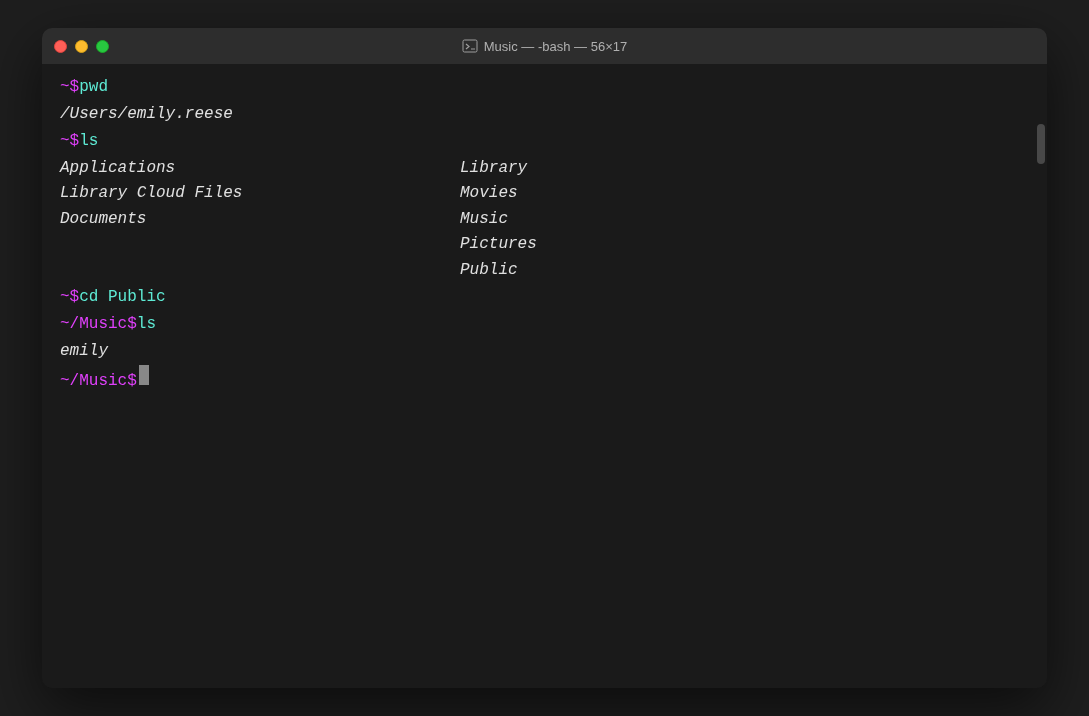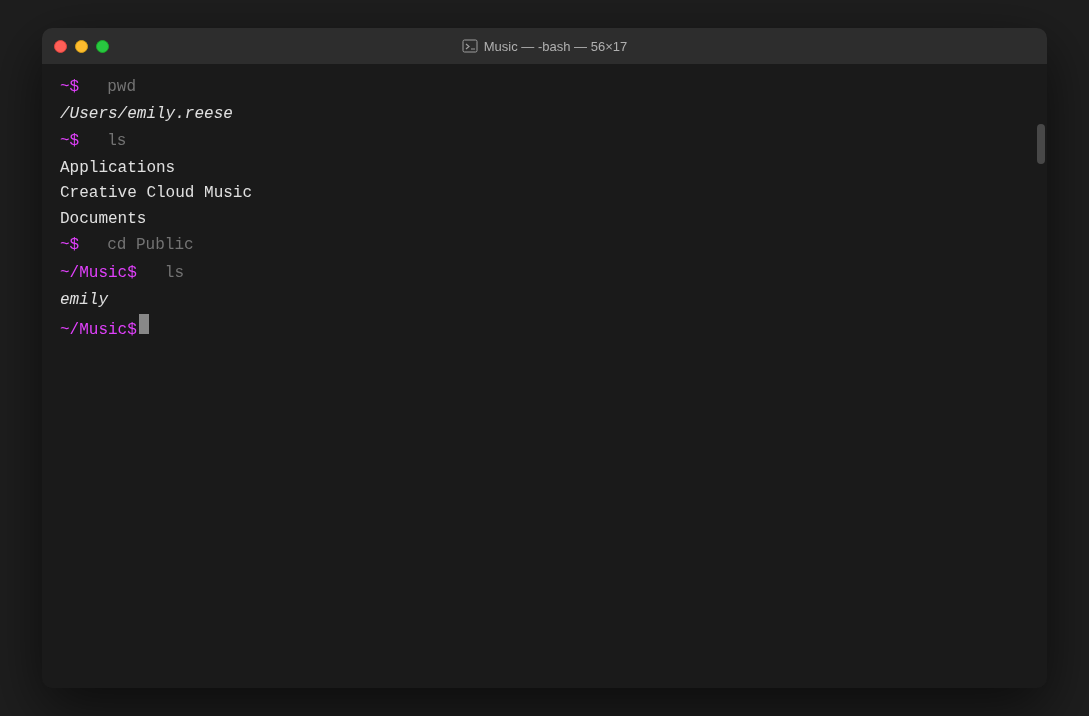--- a/index.html
+++ b/index.html
@@ -103,33 +103,33 @@
       height: 40px;
       background: rgba(180,180,180,0.3);
       border-radius: 4px;
     }
 
     .prompt {
       color: #e040fb;
     }
 
     .command {
-      color: #737373;
-      margin-left: 28px;
+      color: #5eead4;
     }
 
     .output {
       color: #e0e0e0;
       font-style: italic;
     }
 
     .ls-grid {
       display: grid;
       grid-template-columns: 400px 1fr;
       margin: 0;
+      font-style: italic;
     }
 
     .ls-item {
       color: #e0e0e0;
       line-height: 1.6;
     }
 
     .cursor {
       display: inline-block;
       width: 10px;
@@ -178,23 +178,30 @@
     </div>
 
     <div class="line">
       <span class="prompt">~$ </span>
         <span class="command">ls</span>
     </div>
 
     <div class="ls-grid">
       <div>
         <div class="ls-item">Applications</div>
-        <div class="ls-item">Creative Cloud Music</div>
+        <div class="ls-item">Library Cloud Files</div>
         <div class="ls-item">Documents</div>
       </div>
+      <div>
+        <div class="ls-item">Library</div>
+        <div class="ls-item">Movies</div>
+        <div class="ls-item">Music</div>
+        <div class="ls-item">Pictures</div>
+        <div class="ls-item">Public</div>
+      </div>
     </div>
 
     <div class="line">
       <span class="prompt">~$ </span>
         <span class="command">cd Public</span>
     </div>
 
     <div class="line">
       <span class="prompt">~/Music$ </span>
         <span class="command">ls</span>

